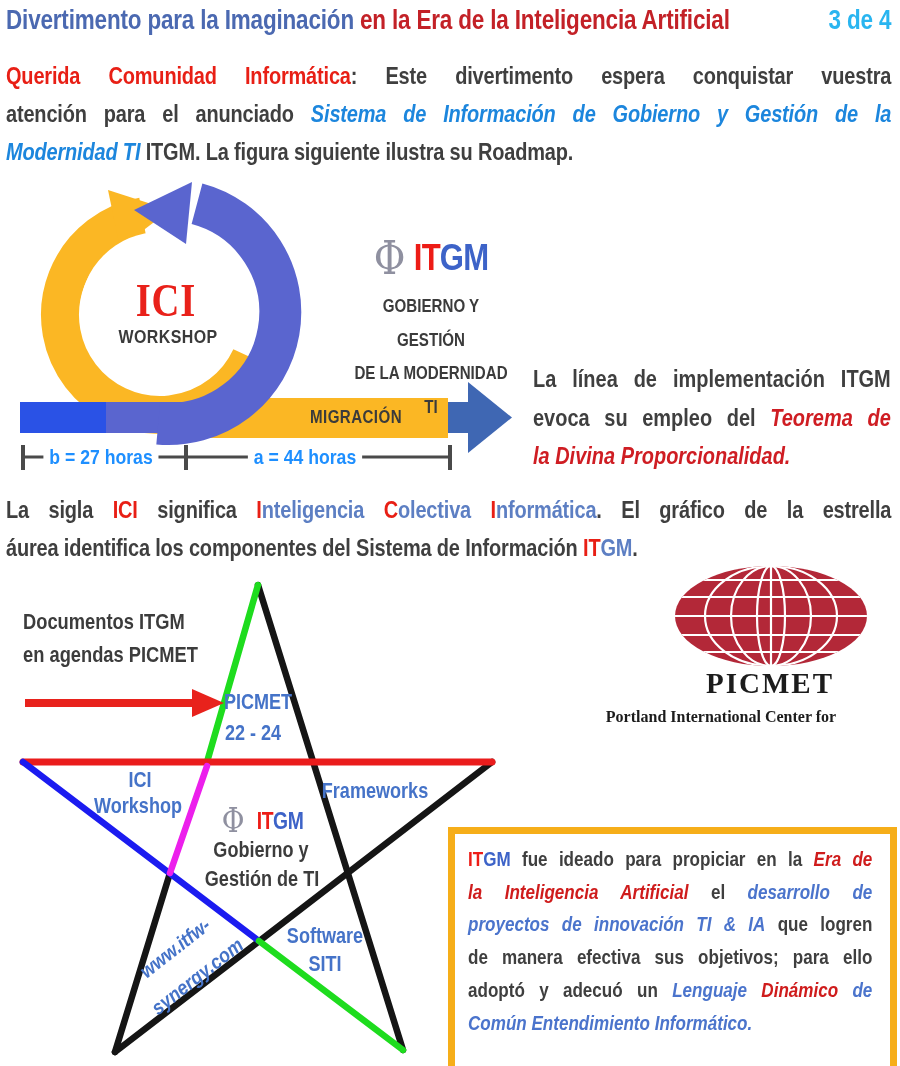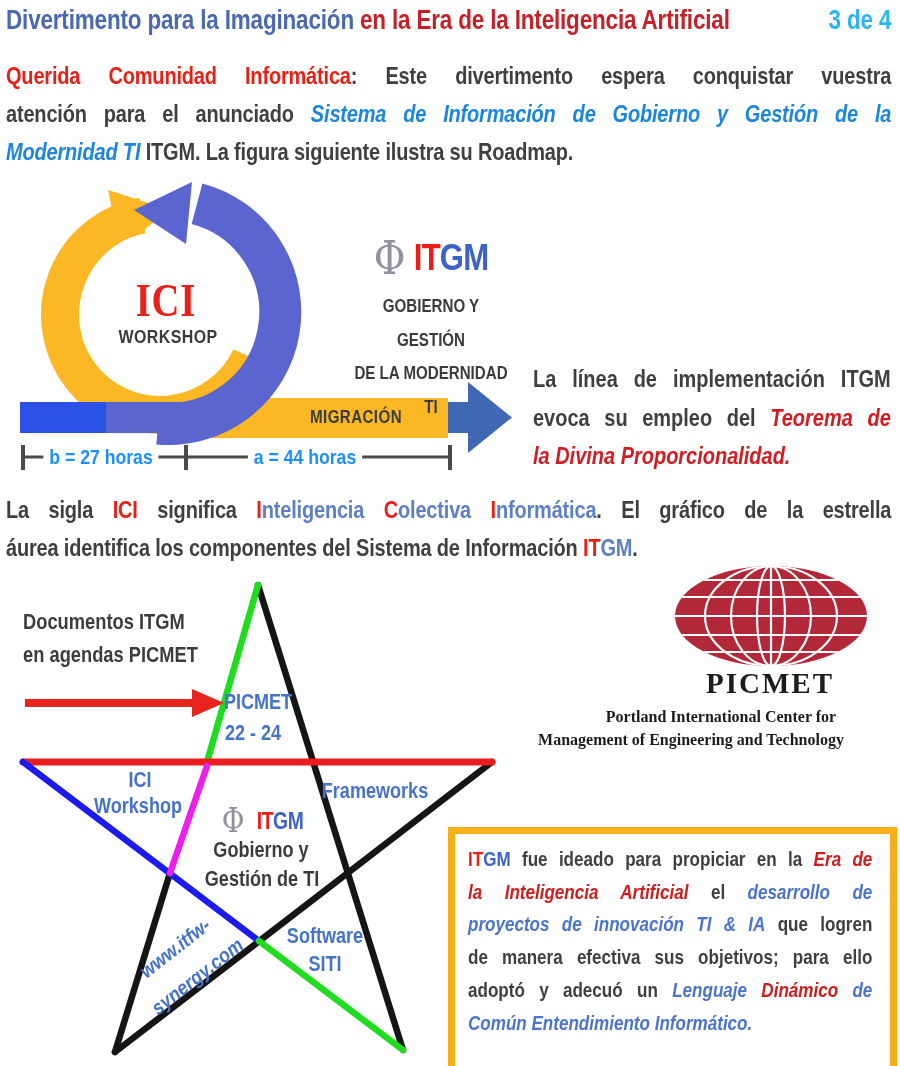--- a/index.html
+++ b/index.html
@@ -184,21 +184,20 @@
       <line x1="105" y1="4" x2="105" y2="104"></line>
       <line x1="9" y1="54" x2="201" y2="54"></line>
       <line x1="9" y1="35" x2="201" y2="35"></line>
       <line x1="9" y1="73" x2="201" y2="73"></line>
       <line x1="9" y1="18" x2="201" y2="18"></line>
       <line x1="9" y1="90" x2="201" y2="90"></line>
     </g>
   </svg>
   <div class="serifb picmet-name" style="left:770px;top:683px">PICMET</div>
   <div class="serifb picmet-sub" style="left:721px;top:717px">Portland International Center for</div>
-  <div class="serifb picmet-sub" style="left:691px;top:740px">Management of Engineering and Technology</div>
 
   <div class="abs ybox">
     <div class="ybox-inner">
       <div class="jline"><span class="lg-red">IT</span><span class="lg-blue">GM</span><span class="c-dark"> fue ideado para propiciar en la </span><span class="b-red">Era de</span></div>
       <div class="jline"><span class="b-red">la Inteligencia Artificial</span><span class="c-dark"> el </span><span class="b-blue">desarrollo de</span></div>
       <div class="jline"><span class="b-blue">proyectos de innovación TI &amp; IA</span><span class="c-dark"> que logren</span></div>
       <div class="jline c-dark">de manera efectiva sus objetivos; para ello</div>
       <div class="jline"><span class="c-dark">adoptó y adecuó un </span><span class="b-blue">Lenguaje </span><span class="b-red">Dinámico </span><span class="b-blue">de</span></div>
       <div class="lline b-blue">Común Entendimiento Informático.</div>
     </div>

